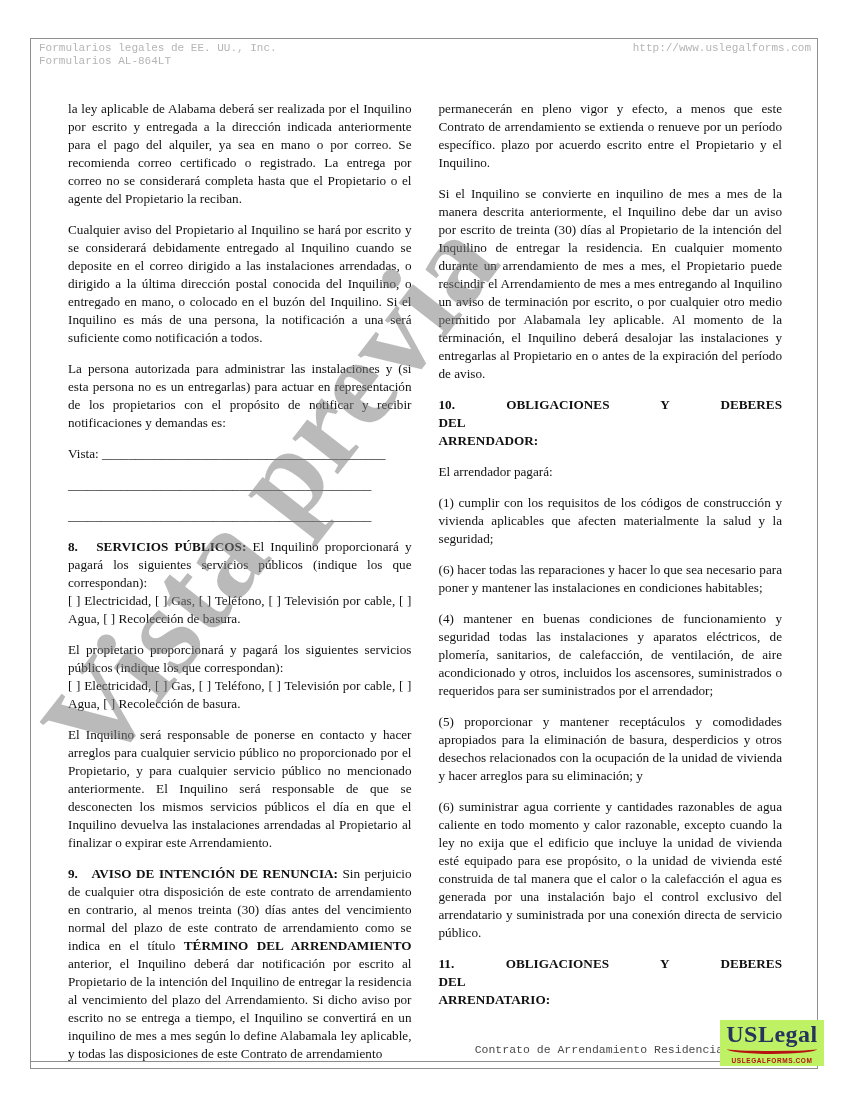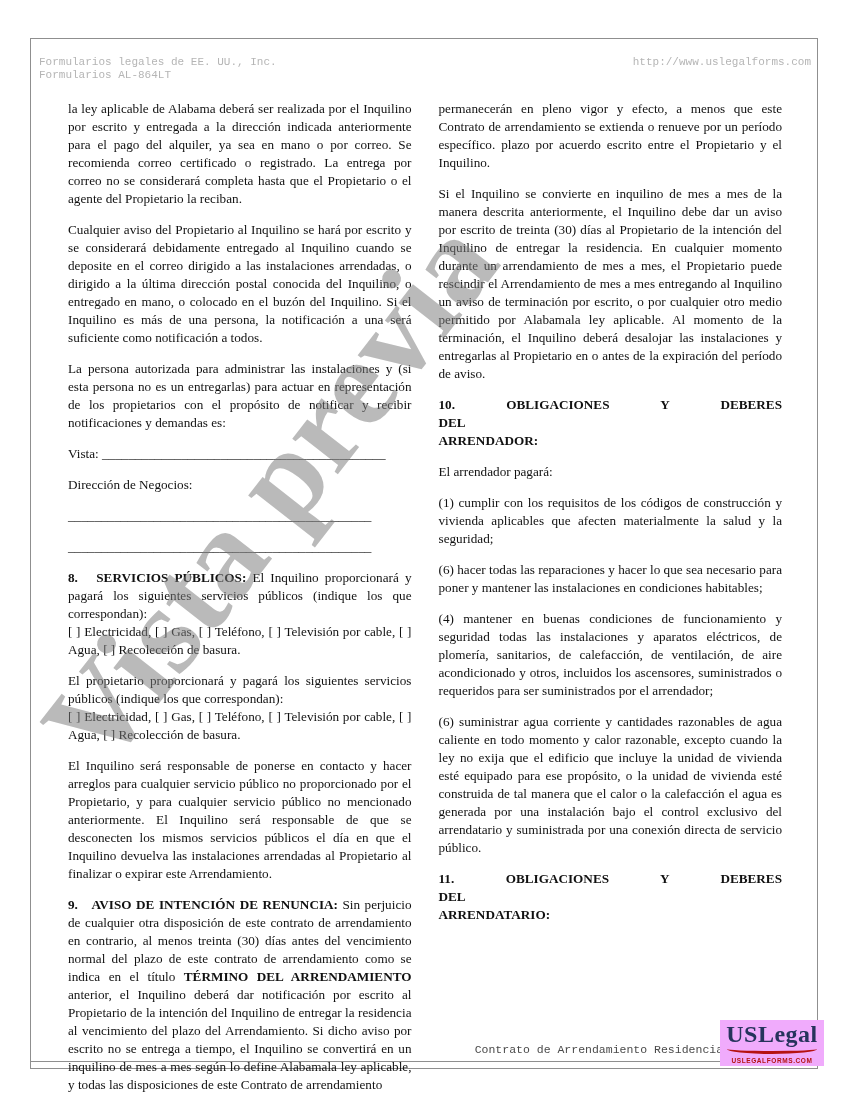--- a/index.html
+++ b/index.html
@@ -5,21 +5,21 @@
   html,body{margin:0;padding:0;}
   body{
     width:850px;height:1100px;position:relative;background:#ffffff;
     font-family:"Liberation Serif", serif;overflow:hidden;color:#111;
   }
   .frame{
     position:absolute;left:30px;top:38px;width:788px;height:1031px;
     border:1px solid #8f8f8f;box-sizing:border-box;
   }
   .header{
-    position:absolute;left:39px;top:56px;width:772px;
+    position:absolute;left:39px;top:42px;width:772px;
     display:flex;justify-content:space-between;align-items:flex-start;
     font-family:"Liberation Mono", monospace;font-size:11px;line-height:13px;
     color:#b5b5b5;z-index:2;
   }
   .columns{
     position:absolute;left:68px;top:97px;width:714px;
     display:flex;gap:27px;z-index:1;
   }
   .col{flex:1;min-width:0;}
   p.para{
@@ -39,21 +39,21 @@
     position:absolute;left:30px;top:1061px;width:789px;
     border-top:1px solid #8f8f8f;z-index:2;
   }
   .footer{
     position:absolute;left:0;top:1043px;width:799px;text-align:right;
     font-family:"Liberation Mono", monospace;font-size:11.5px;color:#4a4a4a;
     z-index:3;
   }
   .logo{
     position:absolute;left:720px;top:1020px;width:104px;text-align:center;
-    background:#f0abfc;z-index:7;padding:2px 0;
+    background:#bef264;z-index:7;padding:2px 0;
   }
   .logo-text{
     font-family:"Liberation Serif", serif;font-weight:bold;font-size:24px;
     line-height:25px;color:#26335c;letter-spacing:0.5px;
   }
   .logo-swoosh{
     width:90px;height:7px;margin:-3px auto 0 auto;
     border-bottom:3px solid #b51212;border-radius:50%;
   }
   .logo-sub{
@@ -73,36 +73,36 @@
   </div>
   <div>http://www.uslegalforms.com</div>
 </div>
 
 <div class="columns">
   <div class="col">
       <p class="para"><span>la ley aplicable de Alabama deberá ser realizada por el Inquilino por escrito y entregada a la dirección indicada anteriormente para el pago del alquiler, ya sea en mano o por correo. Se recomienda correo certificado o registrado. La entrega por correo no se considerará completa hasta que el Propietario o el agente del Propietario la reciban.</span></p>
       <p class="para"><span>Cualquier aviso del Propietario al Inquilino se hará por escrito y se considerará debidamente entregado al Inquilino cuando se deposite en el correo dirigido a las instalaciones arrendadas, o dirigido a la última dirección postal conocida del Inquilino, o entregado en mano, o colocado en el buzón del Inquilino. Si el Inquilino es más de una persona, la notificación a una será suficiente como notificación a todos.</span></p>
       <p class="para"><span>La persona autorizada para administrar las instalaciones y (si esta persona no es un entregarlas) para actuar en representación de los propietarios con el propósito de notificar y recibir notificaciones y demandas es:</span></p>
       <p class="para"><span>Vista: ___________________________________________</span></p>
-      <p class="para"><span>Dirección de Negocios:</span></p>
       <p class="para"><span>______________________________________________</span></p>
       <p class="para"><span>______________________________________________</span></p>
       <p class="para"><span class="bold">8.&nbsp;&nbsp;&nbsp;SERVICIOS PÚBLICOS: </span><span>El Inquilino proporcionará y pagará los siguientes servicios públicos (indique los que correspondan):</span><br><span>[ ] Electricidad, [ ] Gas, [ ] Teléfono, [ ] Televisión por cable, [ ] Agua, [ ] Recolección de basura.</span></p>
       <p class="para"><span>El propietario proporcionará y pagará los siguientes servicios públicos (indique los que correspondan):</span><br><span>[ ] Electricidad, [ ] Gas, [ ] Teléfono, [ ] Televisión por cable, [ ] Agua, [ ] Recolección de basura.</span></p>
       <p class="para"><span>El Inquilino será responsable de ponerse en contacto y hacer arreglos para cualquier servicio público no proporcionado por el Propietario, y para cualquier servicio público no mencionado anteriormente. El Inquilino será responsable de que se desconecten los mismos servicios públicos el día en que el Inquilino devuelva las instalaciones arrendadas al Propietario al finalizar o expirar este Arrendamiento.</span></p>
       <p class="para"><span class="bold">9.&nbsp;&nbsp;&nbsp;AVISO DE INTENCIÓN DE RENUNCIA: </span><span>Sin perjuicio de cualquier otra disposición de este contrato de arrendamiento en contrario, al menos treinta (30) días antes del vencimiento normal del plazo de este contrato de arrendamiento como se indica en el título </span><span class="bold">TÉRMINO DEL ARRENDAMIENTO</span><span> anterior, el Inquilino deberá dar notificación por escrito al Propietario de la intención del Inquilino de entregar la residencia al vencimiento del plazo del Arrendamiento. Si dicho aviso por escrito no se entrega a tiempo, el Inquilino se convertirá en un inquilino de mes a mes según lo define Alabamala ley aplicable, y todas las disposiciones de este Contrato de arrendamiento</span></p>
     </div>
   <div class="col">
       <p class="para"><span>permanecerán en pleno vigor y efecto, a menos que este Contrato de arrendamiento se extienda o renueve por un período específico. plazo por acuerdo escrito entre el Propietario y el Inquilino.</span></p>
       <p class="para"><span>Si el Inquilino se convierte en inquilino de mes a mes de la manera descrita anteriormente, el Inquilino debe dar un aviso por escrito de treinta (30) días al Propietario de la intención del Inquilino de entregar la residencia. En cualquier momento durante un arrendamiento de mes a mes, el Propietario puede rescindir el Arrendamiento de mes a mes entregando al Inquilino un aviso de terminación por escrito, o por cualquier otro medio permitido por Alabamala ley aplicable. Al momento de la terminación, el Inquilino deberá desalojar las instalaciones y entregarlas al Propietario en o antes de la expiración del período de aviso.</span></p>
       <p class="para"><span class="bold spread">10. OBLIGACIONES Y DEBERES DEL</span><br><span class="bold">ARRENDADOR:</span></p>
       <p class="para"><span>El arrendador pagará:</span></p>
       <p class="para"><span>(1) cumplir con los requisitos de los códigos de construcción y vivienda aplicables que afecten materialmente la salud y la seguridad;</span></p>
       <p class="para"><span>(6) hacer todas las reparaciones y hacer lo que sea necesario para poner y mantener las instalaciones en condiciones habitables;</span></p>
       <p class="para"><span>(4) mantener en buenas condiciones de funcionamiento y seguridad todas las instalaciones y aparatos eléctricos, de plomería, sanitarios, de calefacción, de ventilación, de aire acondicionado y otros, incluidos los ascensores, suministrados o requeridos para ser suministrados por el arrendador;</span></p>
+      <p class="para"><span>(5) proporcionar y mantener receptáculos y comodidades apropiados para la eliminación de basura, desperdicios y otros desechos relacionados con la ocupación de la unidad de vivienda y hacer arreglos para su eliminación; y</span></p>
       <p class="para"><span>(6) suministrar agua corriente y cantidades razonables de agua caliente en todo momento y calor razonable, excepto cuando la ley no exija que el edificio que incluye la unidad de vivienda esté equipado para ese propósito, o la unidad de vivienda esté construida de tal manera que el calor o la calefacción el agua es generada por una instalación bajo el control exclusivo del arrendatario y suministrada por una conexión directa de servicio público.</span></p>
       <p class="para"><span class="bold spread">11. OBLIGACIONES Y DEBERES DEL</span><br><span class="bold">ARRENDATARIO:</span></p>
     </div>
 </div>
 
 <div class="watermark">Vista previa</div>
 
 <div class="bottom-line"></div>
 
 <div class="footer">Contrato de Arrendamiento Residencial, Página 3</div>

